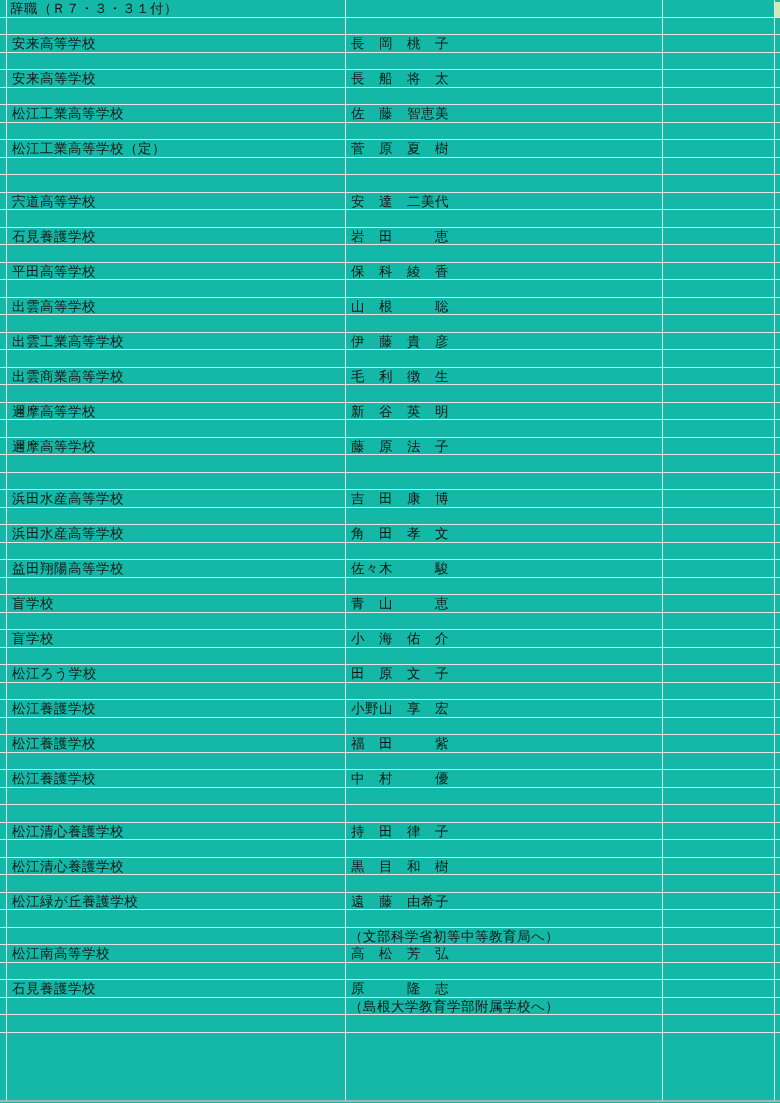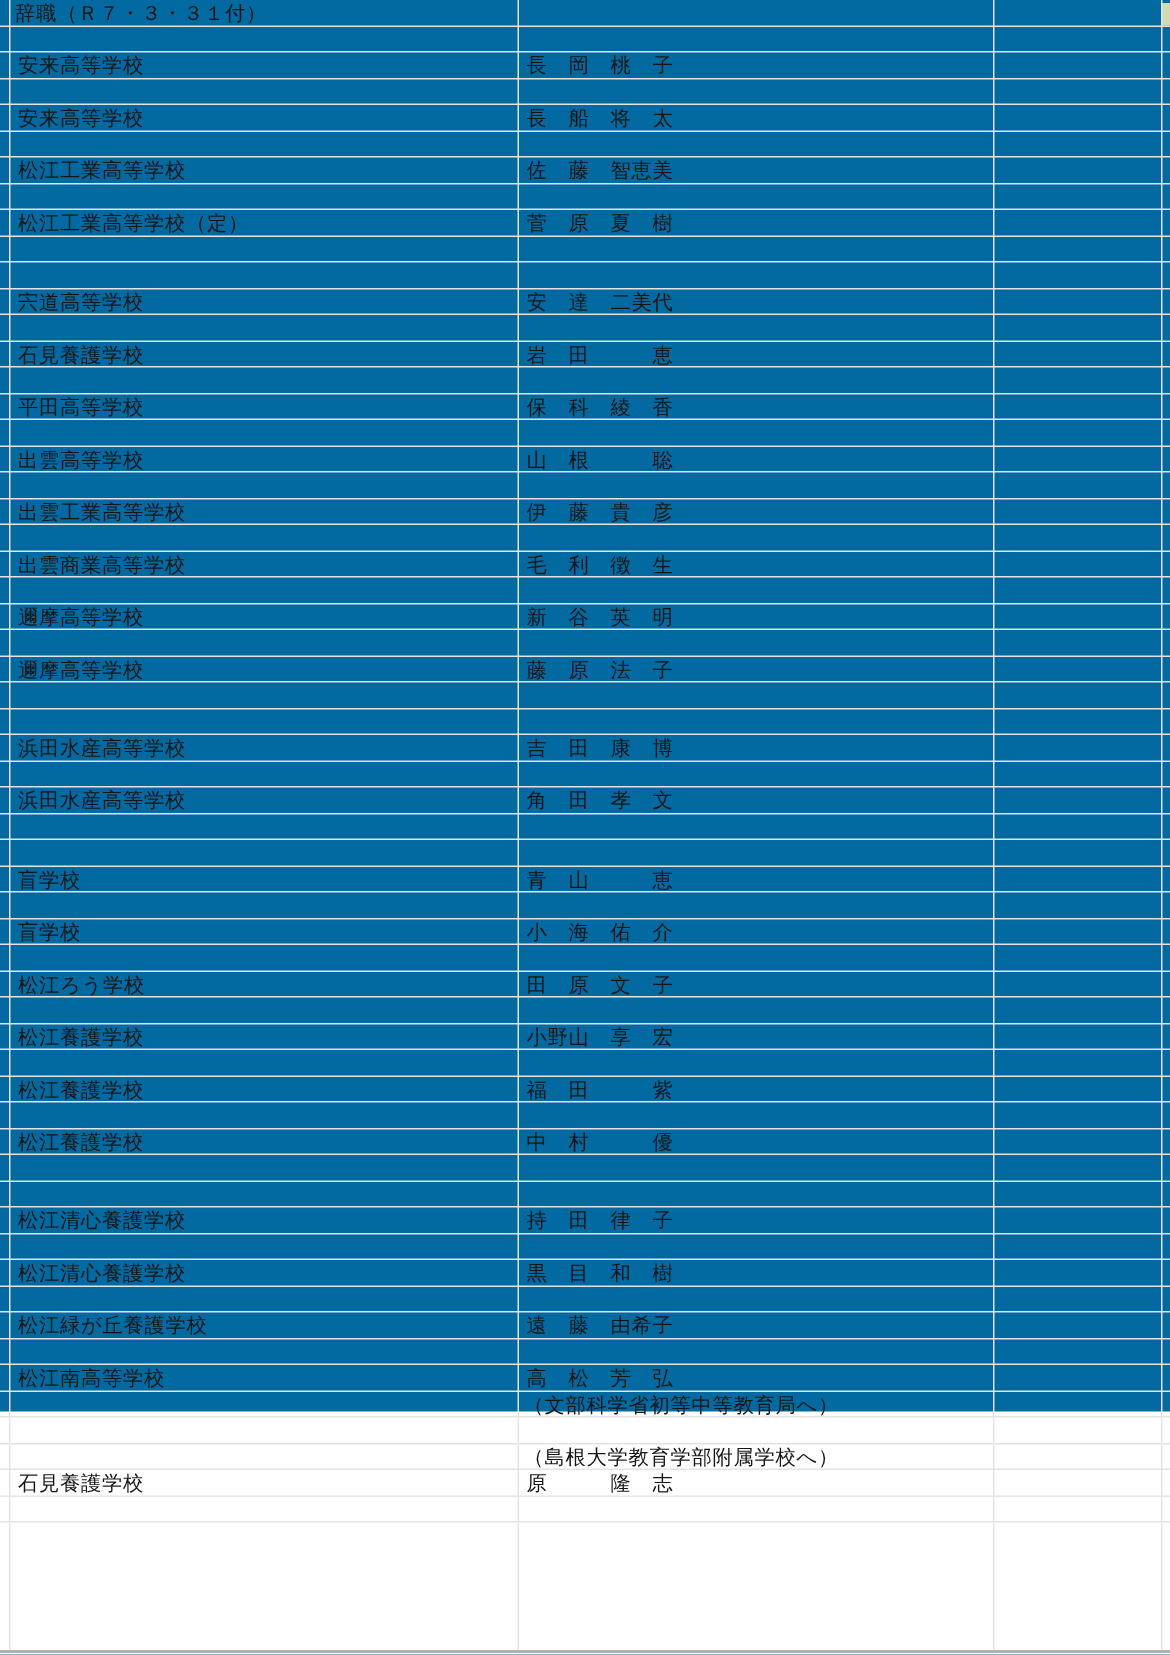--- a/index.html
+++ b/index.html
@@ -5,22 +5,22 @@
   html,body{margin:0;padding:0;}
   body{
     width:780px;height:1103px;
     background:#ffffff;
     font-family:"Liberation Sans","DejaVu Sans",sans-serif;
     color:#151515;
     position:relative;
     overflow:hidden;
   }
   #sheet{
-    position:absolute;left:0;top:0;width:780px;height:941px;
-    background:#0369a1;
+    position:absolute;left:0;top:0;width:780px;height:1103px;
+    background:#14b8a6;
     font-family:Liberation Serif, serif;
   }
   .row{
     height:17.5px;
     border-bottom:1px solid #e4e4e4;
     box-sizing:border-box;
     position:relative;
     white-space:nowrap;
   }
   .cell{
@@ -127,20 +127,24 @@
       <div class="row">
         <span class="cell c-school">浜田水産高等学校</span>
         <span class="cell c-name">吉　田　康　博</span>
       </div>
       <div class="row"></div>
       <div class="row">
         <span class="cell c-school">浜田水産高等学校</span>
         <span class="cell c-name">角　田　孝　文</span>
       </div>
       <div class="row"></div>
+      <div class="row">
+        <span class="cell c-school">益田翔陽高等学校</span>
+        <span class="cell c-name">佐々木　　　駿</span>
+      </div>
       <div class="row"></div>
       <div class="row">
         <span class="cell c-school">盲学校</span>
         <span class="cell c-name">青　山　　　恵</span>
       </div>
       <div class="row"></div>
       <div class="row">
         <span class="cell c-school">盲学校</span>
         <span class="cell c-name">小　海　佑　介</span>
       </div>
@@ -175,33 +179,33 @@
         <span class="cell c-school">松江清心養護学校</span>
         <span class="cell c-name">黒　目　和　樹</span>
       </div>
       <div class="row"></div>
       <div class="row">
         <span class="cell c-school">松江緑が丘養護学校</span>
         <span class="cell c-name">遠　藤　由希子</span>
       </div>
       <div class="row"></div>
       <div class="row">
+        <span class="cell c-note">（文部科学省初等中等教育局へ）</span>
+      </div>
+      <div class="row">
         <span class="cell c-school">松江南高等学校</span>
         <span class="cell c-name">高　松　芳　弘</span>
       </div>
-      <div class="row">
-        <span class="cell c-note">（文部科学省初等中等教育局へ）</span>
-      </div>
-      <div class="row"></div>
-      <div class="row">
-        <span class="cell c-note">（島根大学教育学部附属学校へ）</span>
-      </div>
+      <div class="row"></div>
       <div class="row">
         <span class="cell c-school">石見養護学校</span>
         <span class="cell c-name">原　　　隆　志</span>
+      </div>
+      <div class="row">
+        <span class="cell c-note">（島根大学教育学部附属学校へ）</span>
       </div>
       <div class="row"></div>
     </div>
 
   <div class="vline" id="vl-a"></div>
   <div class="vline" id="vl-b"></div>
   <div class="vline" id="vl-c"></div>
   <div class="vline" id="vl-d"></div>
 
   <div id="corner-highlight"></div>

